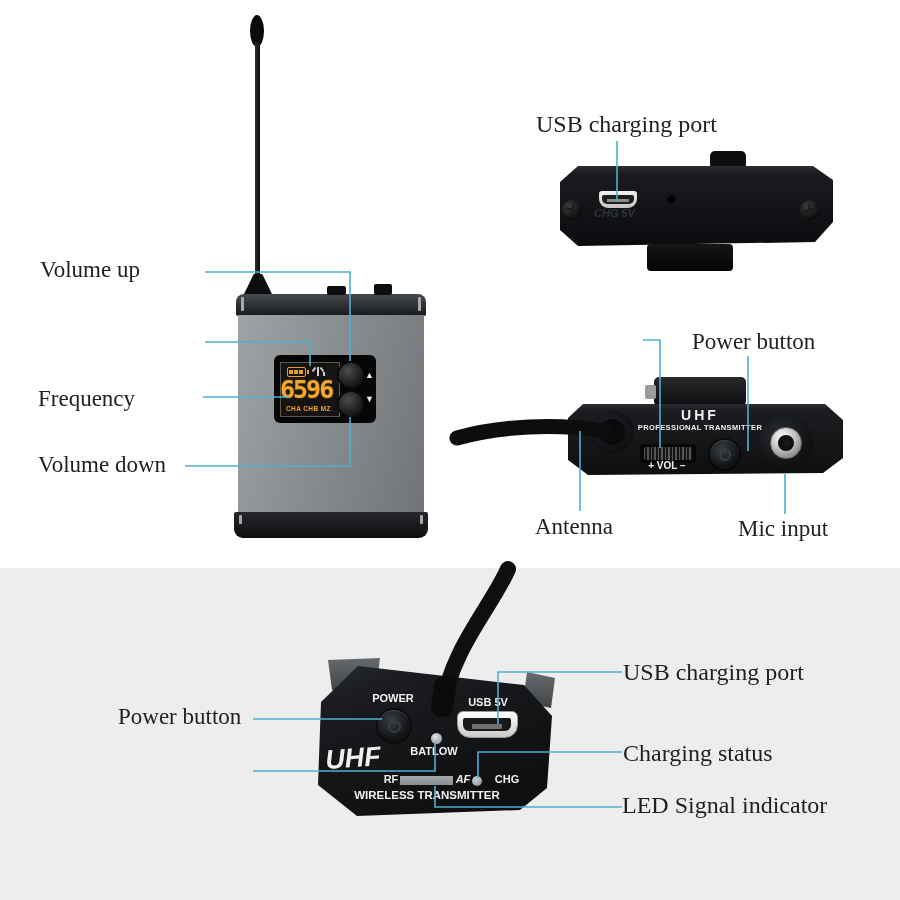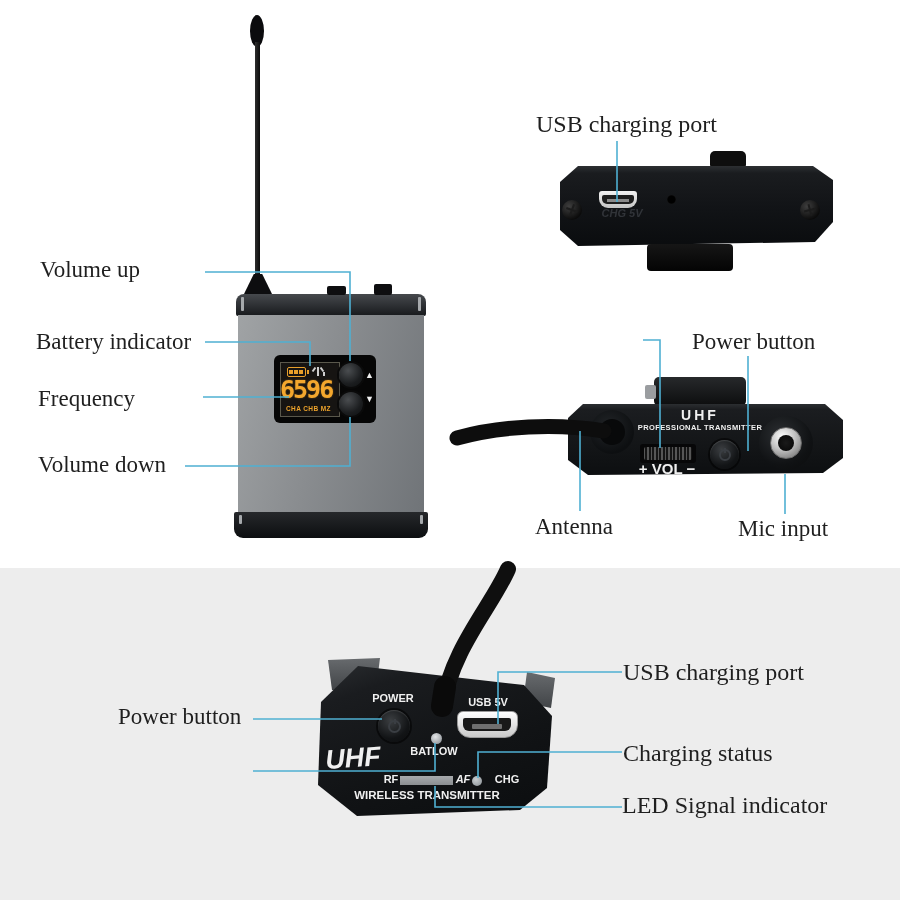--- a/index.html
+++ b/index.html
@@ -47,21 +47,21 @@
   .screw i{position:absolute;background:#1c1c1c;display:block;}
   .usb-top{left:599px;top:191px;width:38px;height:17px;background:linear-gradient(#f2f2f2,#c4c4c4);
            border-radius:3px 3px 9px 9px;}
   .usb-top-in{left:602px;top:195px;width:32px;height:9px;background:#1d1d1d;border-radius:2px 2px 5px 5px;}
   .usb-top-tab{left:607px;top:199px;width:22px;height:3px;background:#8a8a8a;}
   .hole{left:667px;top:195px;width:9px;height:9px;border-radius:50%;
         background:radial-gradient(#000 55%,#2a2a2a);}
   .clip-b{left:647px;top:244px;width:86px;height:27px;border-radius:4px;
           background:linear-gradient(#161616,#040404);}
   .chg5v{left:594px;top:206px;width:56px;height:15px;color:#313439;font-weight:bold;
-         font-size:11px;line-height:15px;font-style:italic;text-align:center;}
+         font-size:11px;line-height:15px;font-style:italic;text-align:left;}
   
   .clip-m{left:654px;top:377px;width:92px;height:29px;border-radius:5px;
           background:linear-gradient(#27292b,#0c0d0e);}
   .clip-tip{left:645px;top:385px;width:11px;height:14px;background:#9a9da0;border-radius:2px;}
   .boot-o{left:590px;top:410px;width:44px;height:44px;border-radius:50%;
           background:radial-gradient(circle at 42% 38%,#222528,#0d0f11 70%);}
   .boot-i{left:599px;top:419px;width:26px;height:26px;border-radius:50%;background:#08090a;}
   .wheel-h{left:640px;top:444px;width:56px;height:19px;background:#070708;border-radius:3px;}
   .wheel{left:644px;top:447px;width:48px;height:13px;border-radius:2px;
          background:repeating-linear-gradient(90deg,#565656 0 1.5px,#151515 1.5px 3.5px);}
@@ -125,21 +125,20 @@
     <i style="left:11px;top:5px;width:2px;height:4px;"></i>
   </div>
   <div class="abs txt digits">6596</div>
   <div class="abs txt chrow">CHA CHB MZ</div>
   <div class="abs dev rbtn" style="left:339px;top:363px;"></div>
   <div class="abs dev rbtn" style="left:339px;top:392px;"></div>
   <div class="arr txt" style="left:365px;top:370px;">▲</div>
   <div class="arr txt" style="left:365px;top:394px;">▼</div>
 
   <div class="lbl" style="left:40px;top:257px;">Volume up</div>
-  <div class="lbl" style="left:36px;top:329px;">Battery indicator</div>
   <div class="lbl" style="left:38px;top:386px;">Frequency</div>
   <div class="lbl" style="left:38px;top:452px;">Volume down</div>
 
   <div class="abs dev" style="left:710px;top:151px;width:36px;height:16px;border-radius:5px 5px 2px 2px;background:#0e0e0e;"></div>
   <div class="oct dev" style="left:558px;top:163px;width:277px;height:85px;">
     <div class="oct-bg" style="clip-path:polygon(20px 3px,255px 3px,275px 17px,275px 59px,257px 79px,20px 83px,2px 67px,2px 19px);
          background:linear-gradient(180deg,#34373a 0%,#1a1c1f 12%,#111316 55%,#0a0c0e 100%);"></div>
   </div>
   <div class="screw dev" style="left:562px;top:200px;">
     <i style="left:4px;top:9px;width:12px;height:2px;transform:rotate(20deg);"></i>
@@ -162,21 +161,21 @@
   <div class="oct dev" style="left:566px;top:402px;width:280px;height:75px;">
     <div class="oct-bg" style="clip-path:polygon(17px 2px,259px 2px,277px 18px,277px 56px,257px 71px,22px 73px,2px 58px,2px 16px);
          background:linear-gradient(180deg,#313437 0%,#1b1d20 10%,#131517 60%,#0c0e10 100%);"></div>
   </div>
   <div class="abs dev boot-o"></div>
   <div class="abs dev boot-i"></div>
   <div class="print txt" style="left:672px;top:407px;width:56px;font-size:14px;letter-spacing:3px;">UHF</div>
   <div class="print txt" style="left:630px;top:423px;width:140px;font-size:7.5px;letter-spacing:.4px;">PROFESSIONAL TRANSMITTER</div>
   <div class="abs dev wheel-h"></div>
   <div class="abs dev wheel"></div>
-  <div class="print txt" style="left:636px;top:460px;width:62px;font-size:15px;">+ VOL −</div>
+  <div class="print txt" style="left:636px;top:460px;width:62px;font-size:10px;">+ VOL −</div>
   <div class="abs dev pwrbtn" style="left:710px;top:440px;width:29px;height:29px;">
     <div class="pwr-glyph" style="left:9px;top:9px;width:8px;height:8px;">
         <i></i>
       </div>
   </div>
   <div class="abs dev mic-o"></div>
   <div class="abs dev mic-ring"></div>
   <div class="abs dev mic-hole"></div>
 
   <div class="lbl" style="left:692px;top:329px;">Power button</div>

